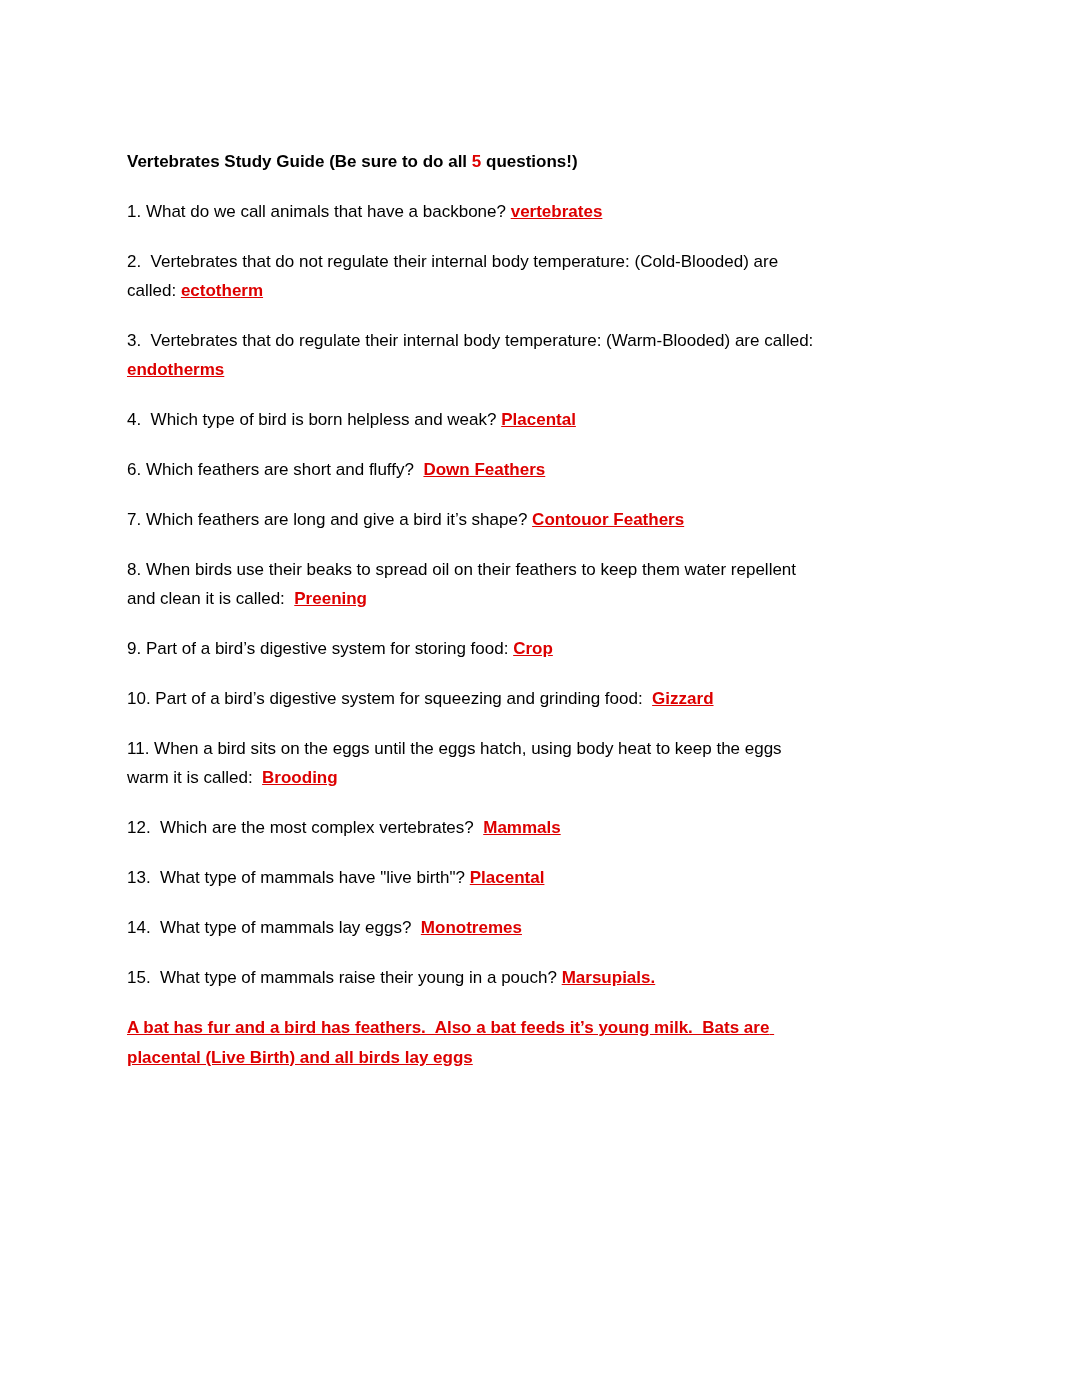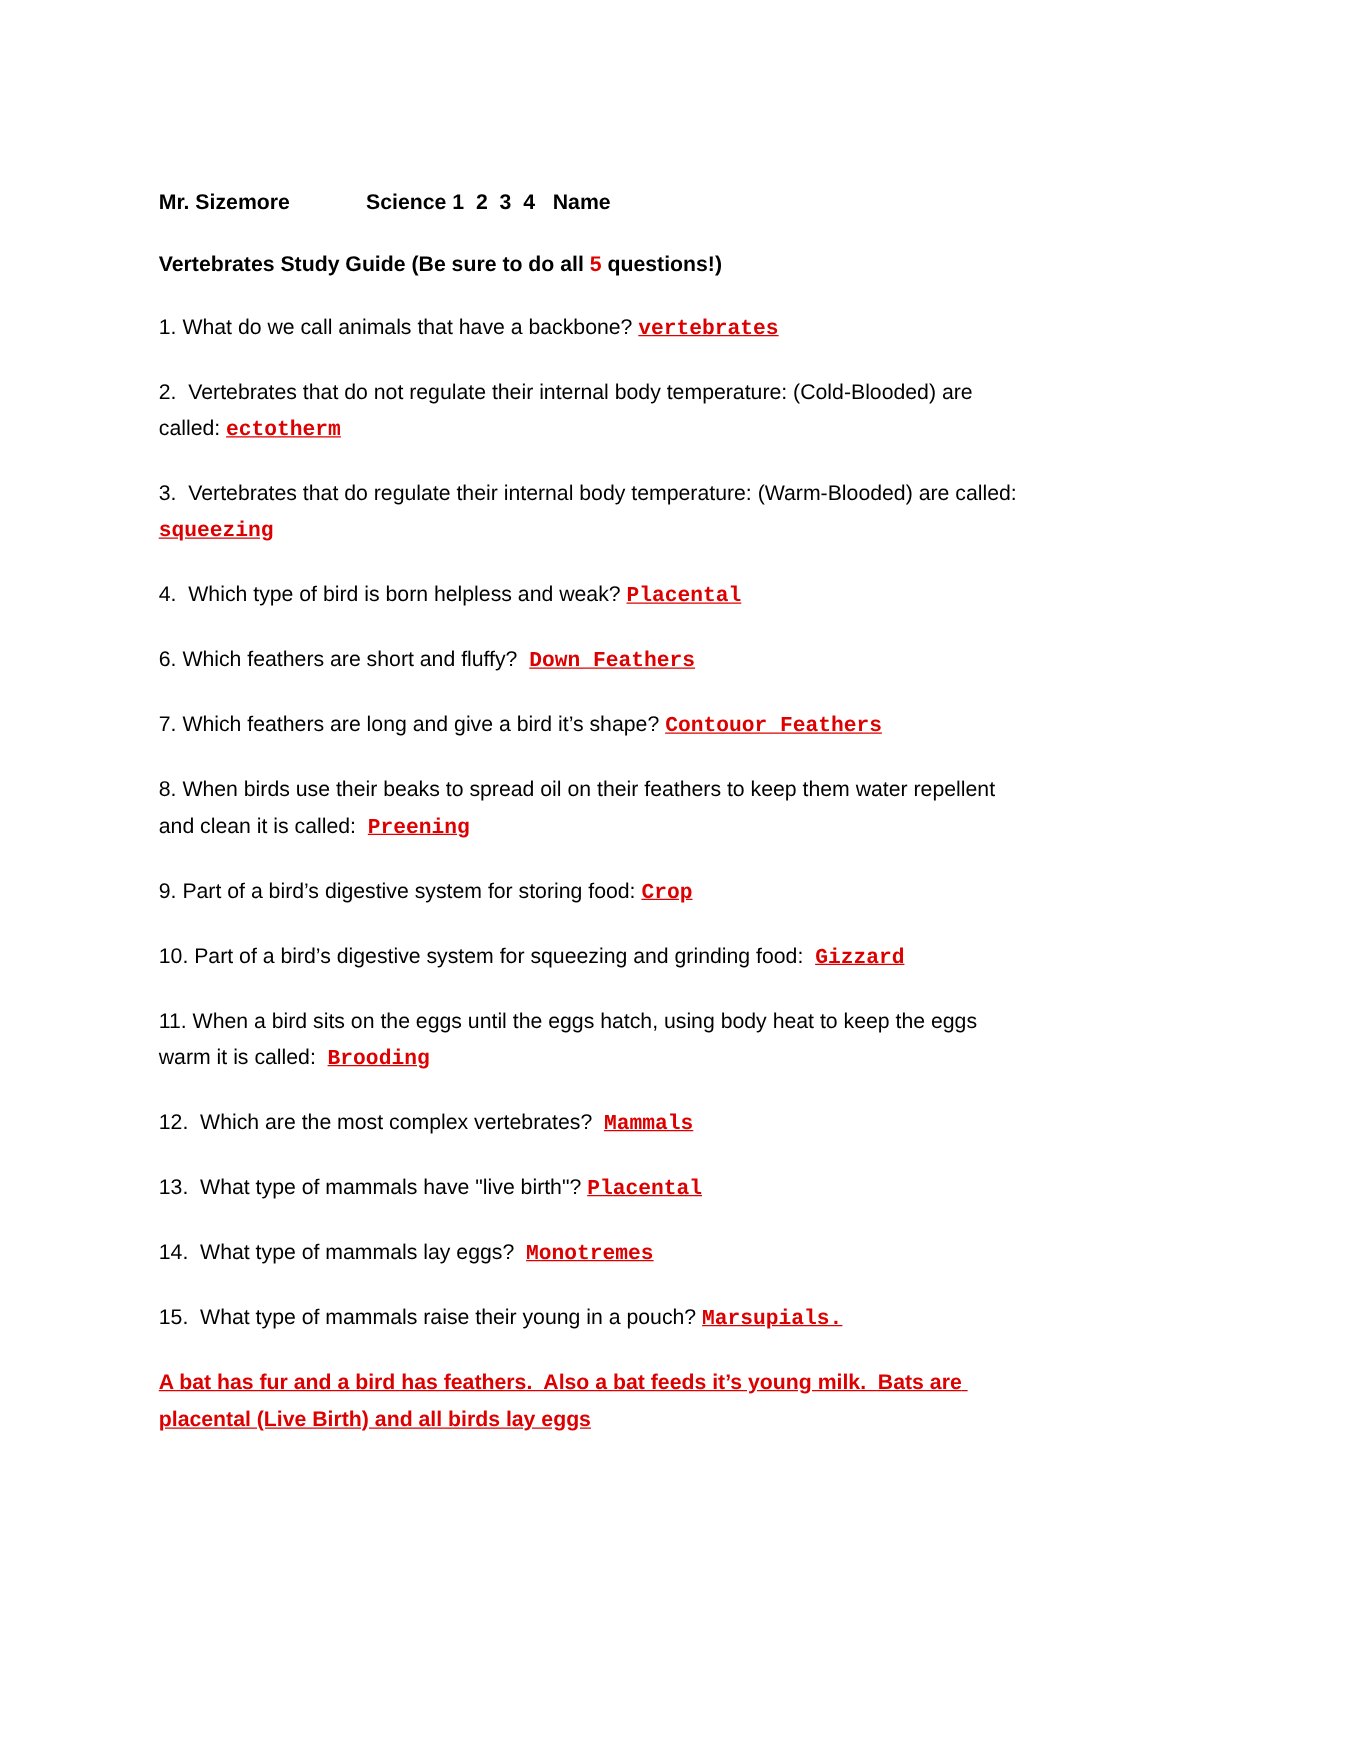--- a/index.html
+++ b/index.html
@@ -26,43 +26,41 @@
     white-space: pre-wrap;
   }
   .hdr { font-weight: bold; }
   .hdr-right { margin-left: 61px; }
   .title { font-weight: bold; }
   .red-num { color: var(--answer-red); font-weight: bold; }
   .ans {
     color: var(--answer-red);
     font-weight: bold;
     text-decoration: underline;
-    font-family: Liberation Mono, monospace;
   }
   .answer-block {
     color: var(--answer-red);
     font-weight: bold;
     text-decoration: underline;
     line-height: 30px;
   }
 </style>
 </head>
 <body>
 
 <div class="page">
 
-  <p class="hdr"><span>Mr. Sizemore</span><span class="hdr-right">Science 1  2  3  4   Name</span></p>
 
   <p class="title"><span>Vertebrates Study Guide (Be sure to do all </span><span class="red-num">5</span><span> questions!)</span></p>
 
   <p class="q"><span>1. What do we call animals that have a backbone? </span><span class="ans">vertebrates</span></p>
 
   <p class="q"><span>2.  Vertebrates that do not regulate their internal body temperature: (Cold-Blooded) are called: </span><span class="ans">ectotherm</span></p>
 
-  <p class="q"><span>3.  Vertebrates that do regulate their internal body temperature: (Warm-Blooded) are called: </span><span class="ans">squeezing</span></p>
+  <p class="q"><span>3.  Vertebrates that do regulate their internal body temperature: (Warm-Blooded) are called: </span><span class="ans">endotherms</span></p>
 
   <p class="q"><span>4.  Which type of bird is born helpless and weak? </span><span class="ans">Placental</span></p>
 
 
   <p class="q"><span>6. Which feathers are short and fluffy?  </span><span class="ans">Down Feathers</span></p>
 
   <p class="q"><span>7. Which feathers are long and give a bird it’s shape? </span><span class="ans">Contouor Feathers</span></p>
 
   <p class="q"><span>8. When birds use their beaks to spread oil on their feathers to keep them water repellent and clean it is called:  </span><span class="ans">Preening</span></p>
 

